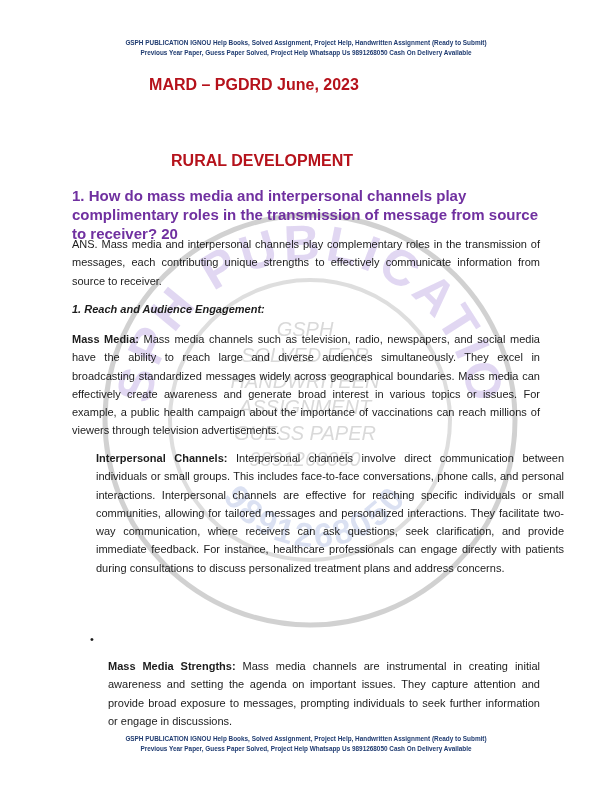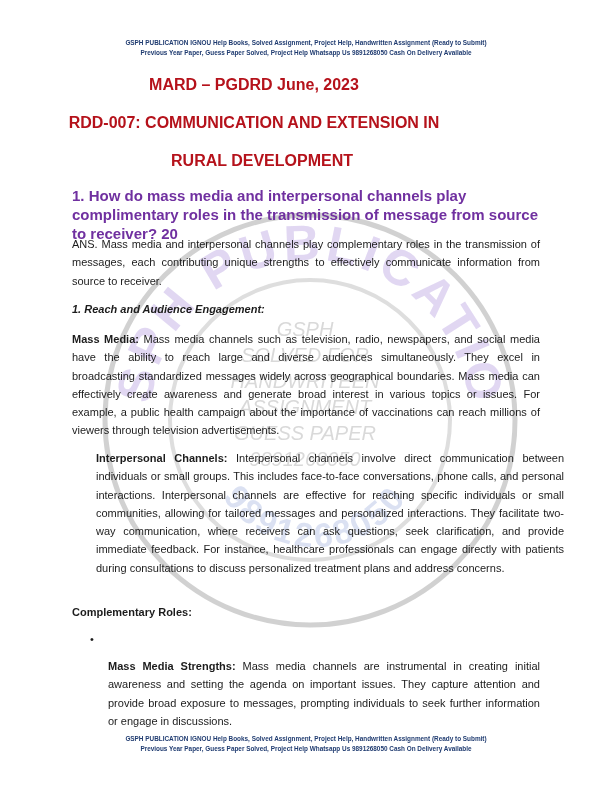--- a/index.html
+++ b/index.html
@@ -56,34 +56,32 @@
       <text x="305" y="466">9891268050</text>
     </g>
   </svg>
 
   <div class="hdr">
     <div>GSPH PUBLICATION IGNOU Help Books, Solved Assignment, Project Help, Handwritten Assignment (Ready to Submit)</div>
     <div>Previous Year Paper, Guess Paper Solved, Project Help Whatsapp Us 9891268050 Cash On Delivery Available</div>
   </div>
 
   <div class="title t1">MARD – PGDRD  June, 2023</div>
-  <div class="title t2">RDD-007: COMMUNICATION AND EXTENSION IN</div>
   <div class="title t3">RURAL DEVELOPMENT</div>
 
   <div class="q">1. How do mass media and interpersonal channels play complimentary roles in the transmission of message from source to receiver? 20</div>
 
   <div class="body p-ans">ANS. Mass media and interpersonal channels play complementary roles in the transmission of messages, each contributing unique strengths to effectively communicate information from source to receiver.</div>
 
   <div class="body h1">1. Reach and Audience Engagement:</div>
 
   <div class="body p-mass"><b>Mass Media:</b><span> Mass media channels such as television, radio, newspapers, and social media have the ability to reach large and diverse audiences simultaneously. They excel in broadcasting standardized messages widely across geographical boundaries. Mass media can effectively create awareness and generate broad interest in various topics or issues. For example, a public health campaign about the importance of vaccinations can reach millions of viewers through television advertisements.</span></div>
 
   <div class="body p-inter"><b>Interpersonal Channels:</b><span> Interpersonal channels involve direct communication between individuals or small groups. This includes face-to-face conversations, phone calls, and personal interactions. Interpersonal channels are effective for reaching specific individuals or small communities, allowing for tailored messages and personalized interactions. They facilitate two-way communication, where receivers can ask questions, seek clarification, and provide immediate feedback. For instance, healthcare professionals can engage directly with patients during consultations to discuss personalized treatment plans and address concerns.</span></div>
 
-  <div class="body h2">Complementary Roles:</div>
 
   <div class="bullet">•</div>
   <div class="body p-bul"><b>Mass Media Strengths:</b><span> Mass media channels are instrumental in creating initial awareness and setting the agenda on important issues. They capture attention and provide broad exposure to messages, prompting individuals to seek further information or engage in discussions.</span></div>
 
   <div class="ftr">
     <div>GSPH PUBLICATION IGNOU Help Books, Solved Assignment, Project Help, Handwritten Assignment (Ready to Submit)</div>
     <div>Previous Year Paper, Guess Paper Solved, Project Help Whatsapp Us 9891268050 Cash On Delivery Available</div>
   </div>
 </div>
 

